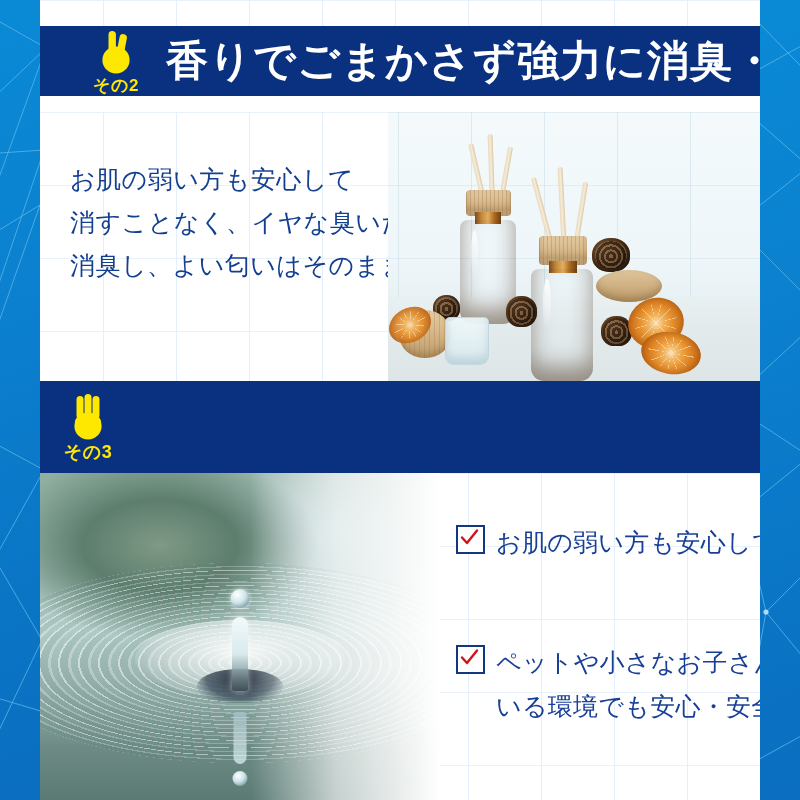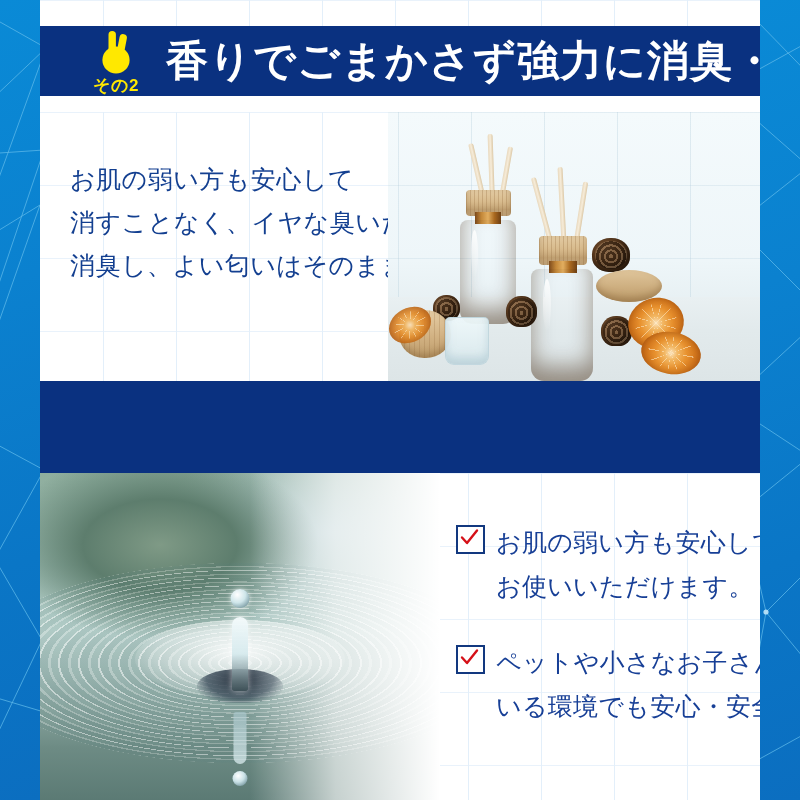--- a/index.html
+++ b/index.html
@@ -491,20 +491,30 @@
         <div class="wood-lid striped" style="left:11px;  top:198px; width:52px; height:48px; border-radius:50% 50% 48% 48%;"></div>
         <div class="glass-jar" style="left:57px;  top:205px; width:42px; height:46px;"></div>
 
         <div class="orange-slice" style="left:240px; top:186px; width:56px; height:50px; transform:rotate(-16deg);"></div>
         <div class="orange-slice" style="left:253px; top:220px; width:60px; height:42px; transform:rotate(9deg);"></div>
         <div class="orange-slice" style="left:0px;   top:196px; width:44px; height:34px; transform:rotate(-28deg); opacity:.9;"></div>
       </div>
     </div>
 
     <div class="banner banner-3">
+      <div class="badge">
+        <svg class="hand-icon" width="48" height="49" viewBox="0 0 48 49">
+          <rect x="12.5" y="3" width="7" height="23" rx="3.5" fill="#ffe800"></rect>
+          <rect x="20.5" y="1" width="7" height="25" rx="3.5" fill="#ffe800"></rect>
+          <rect x="28.5" y="3" width="7" height="23" rx="3.5" fill="#ffe800"></rect>
+          <circle cx="24" cy="33" r="13.6" fill="#ffe800"></circle>
+          <rect x="11" y="23" width="26" height="15" rx="6" fill="#ffe800"></rect>
+        </svg>
+        <span class="badge-label">その3</span>
+      </div>
     </div>
 
     <div class="section3 grid-bg">
 
       <div class="photo-water">
         <div class="ripples"></div>
         <div class="pool-glow"></div>
         <div class="splash-base"></div>
         <div class="splash-column"></div>
         <div class="drop-top"></div>
@@ -516,21 +526,20 @@
       <div class="checklist">
 
         <div class="check-item one">
           <div class="checkbox">
             <svg width="19" height="19" viewBox="0 0 19 19">
               <path d="M2 9.5 L7 15 L17 2.5" stroke="#d51018" stroke-width="2.4" fill="none" stroke-linecap="round" stroke-linejoin="round"></path>
             </svg>
           </div>
           <div class="check-text">
             <div>お肌の弱い方も安心して</div>
-            <div>お使いいただけます。</div>
           </div>
         </div>
 
         <div class="check-item two">
           <div class="checkbox">
             <svg width="19" height="19" viewBox="0 0 19 19">
               <path d="M2 9.5 L7 15 L17 2.5" stroke="#d51018" stroke-width="2.4" fill="none" stroke-linecap="round" stroke-linejoin="round"></path>
             </svg>
           </div>
           <div class="check-text">

